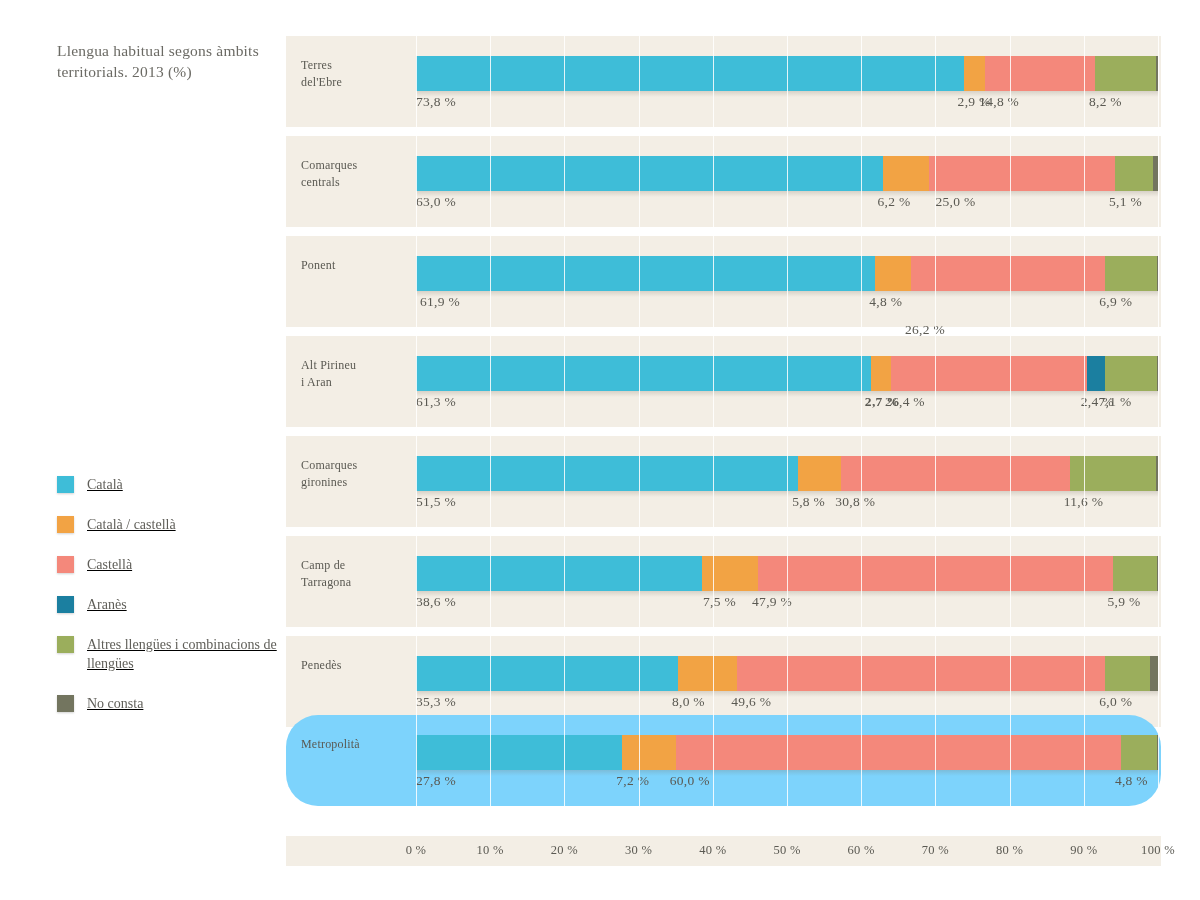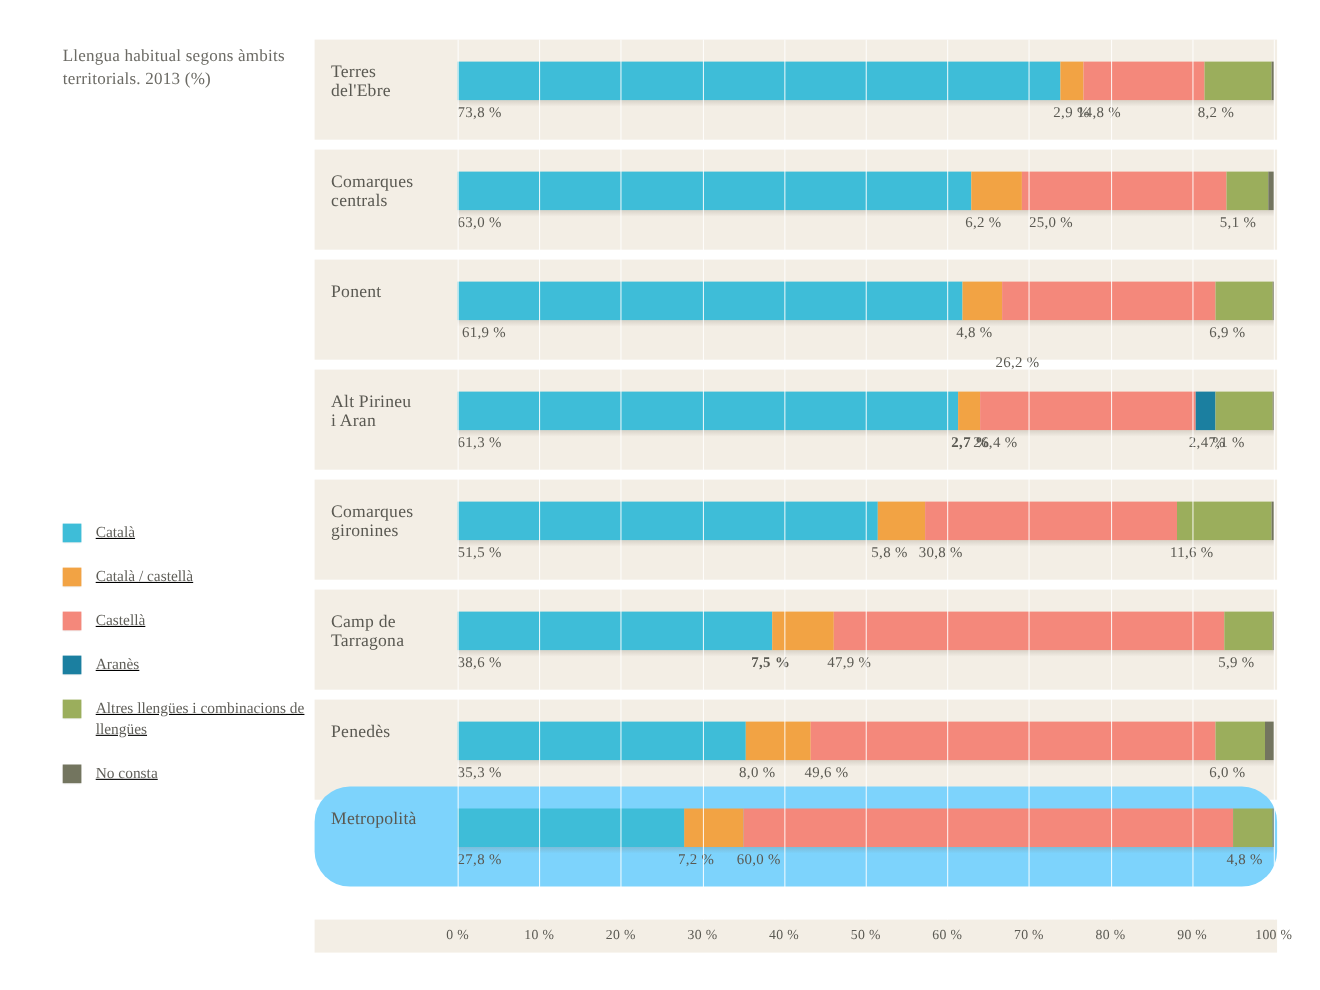--- a/index.html
+++ b/index.html
@@ -84,21 +84,21 @@
     width: 875px;
     height: 91px;
     background: #f3eee5;
   }
 
   .row-label {
     position: absolute;
     left: 15px;
     top: 21px;
     width: 110px;
-    font-size: 16px;
+    font-size: 12px;
     line-height: 17px;
     color: #5a5952;
     font-family: "Liberation Serif", "DejaVu Serif", serif;
     letter-spacing: 0.2px;
   }
 
   
   .bar-track {
     position: absolute;
     left: 130px;
@@ -316,21 +316,21 @@
         <div class="bar-shadow"></div>
         <div class="bar-track">
           <div class="seg" title="Català: 38,6 %" style="left: 0px; width: 286.412px; background: rgb(62, 189, 216);"></div>
           <div class="seg" title="Català / castellà: 7,5 %" style="left: 286.412px; width: 55.65px; background: rgb(242, 163, 68);"></div>
           <div class="seg" title="Castellà: 47,9 %" style="left: 342.062px; width: 355.418px; background: rgb(244, 136, 123);"></div>
           <div class="seg" title="Altres llengües: 5,9 %" style="left: 697.48px; width: 43.778px; background: rgb(155, 174, 92);"></div>
           <div class="seg" title="No consta: " style="left: 741.258px; width: 0.742px; background: rgb(115, 117, 95);"></div>
         </div>
         <div class="value-row">
           <div class="value-lbl" style="left: 0px;">38,6 %</div>
-          <div class="value-lbl" style="left: 267px; font-weight: bold;">7,5 %</div>
+          <div class="value-lbl" style="left: 287px;">7,5 %</div>
           <div class="value-lbl" style="left: 336.062px;">47,9 %</div>
           <div class="value-lbl" style="left: 691.48px;">5,9 %</div>
         </div>
       </div>
       <div class="row-band" style="top: 600px; background: rgb(243, 238, 229);">
         <div class="row-label">
           <div>Penedès</div>
         </div>
         <div class="bar-shadow"></div>
         <div class="bar-track">

